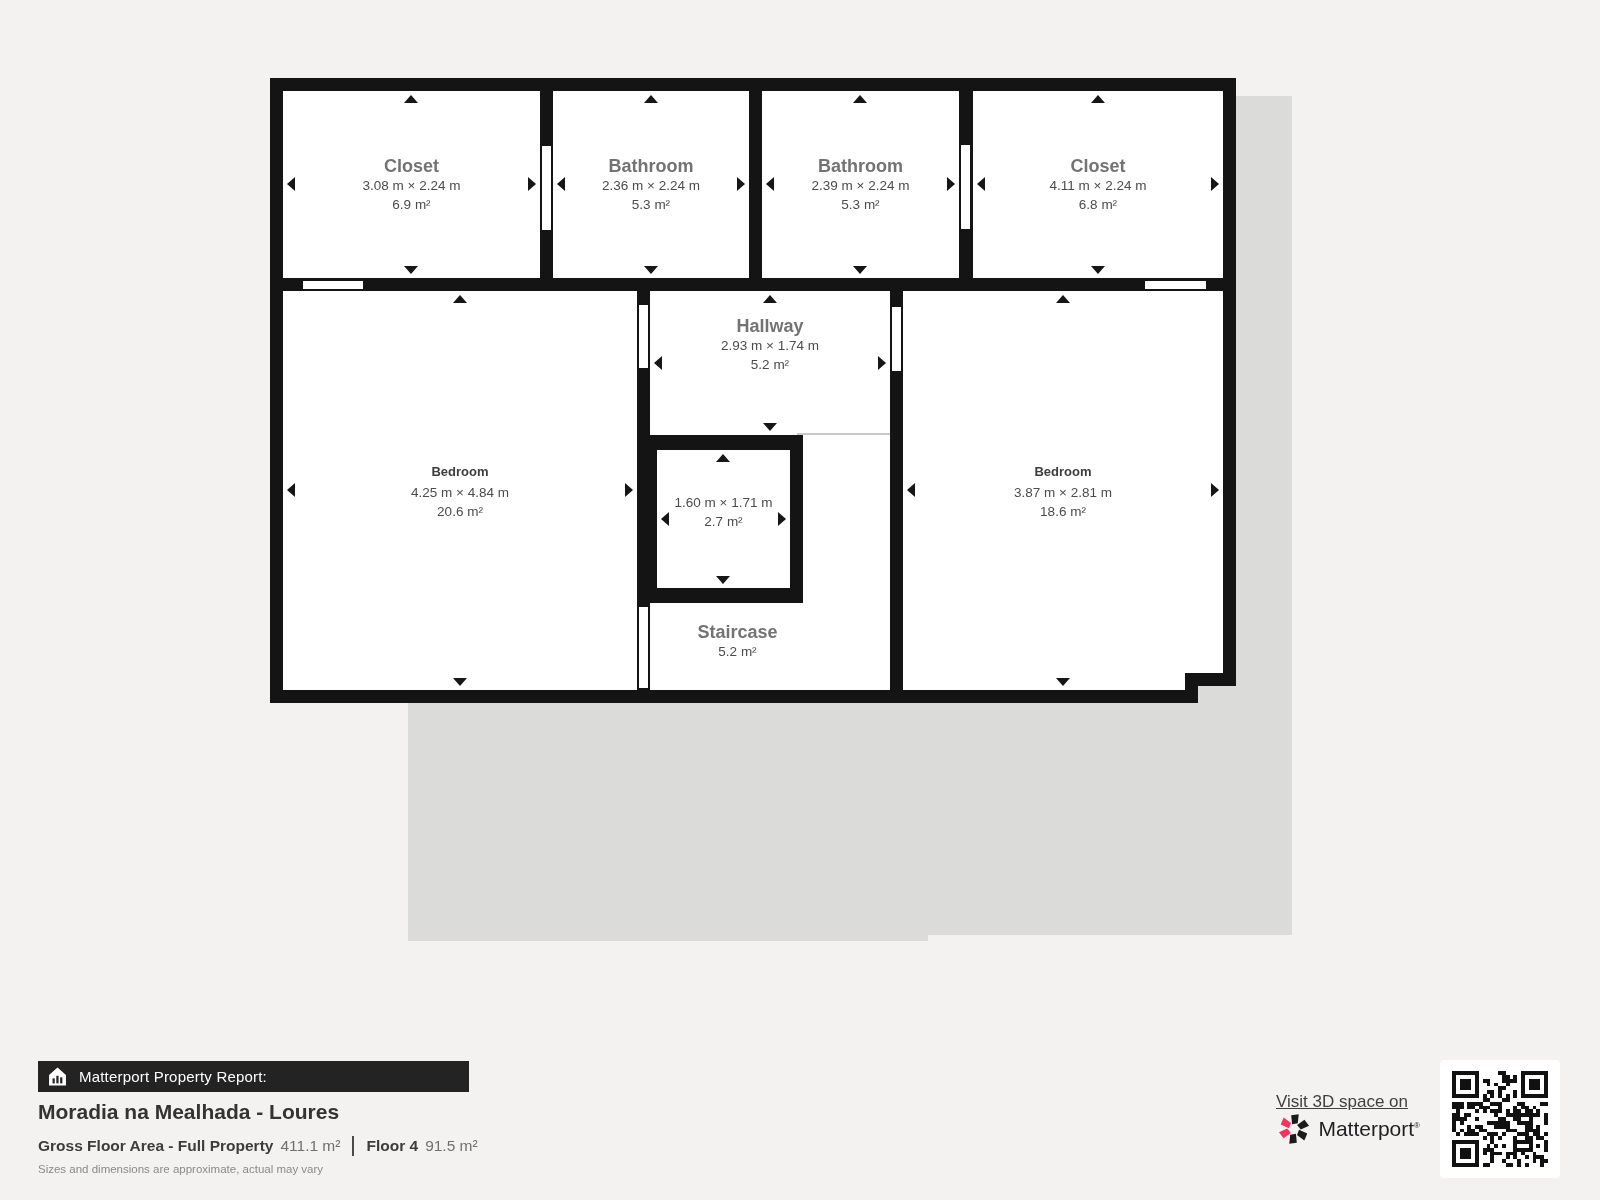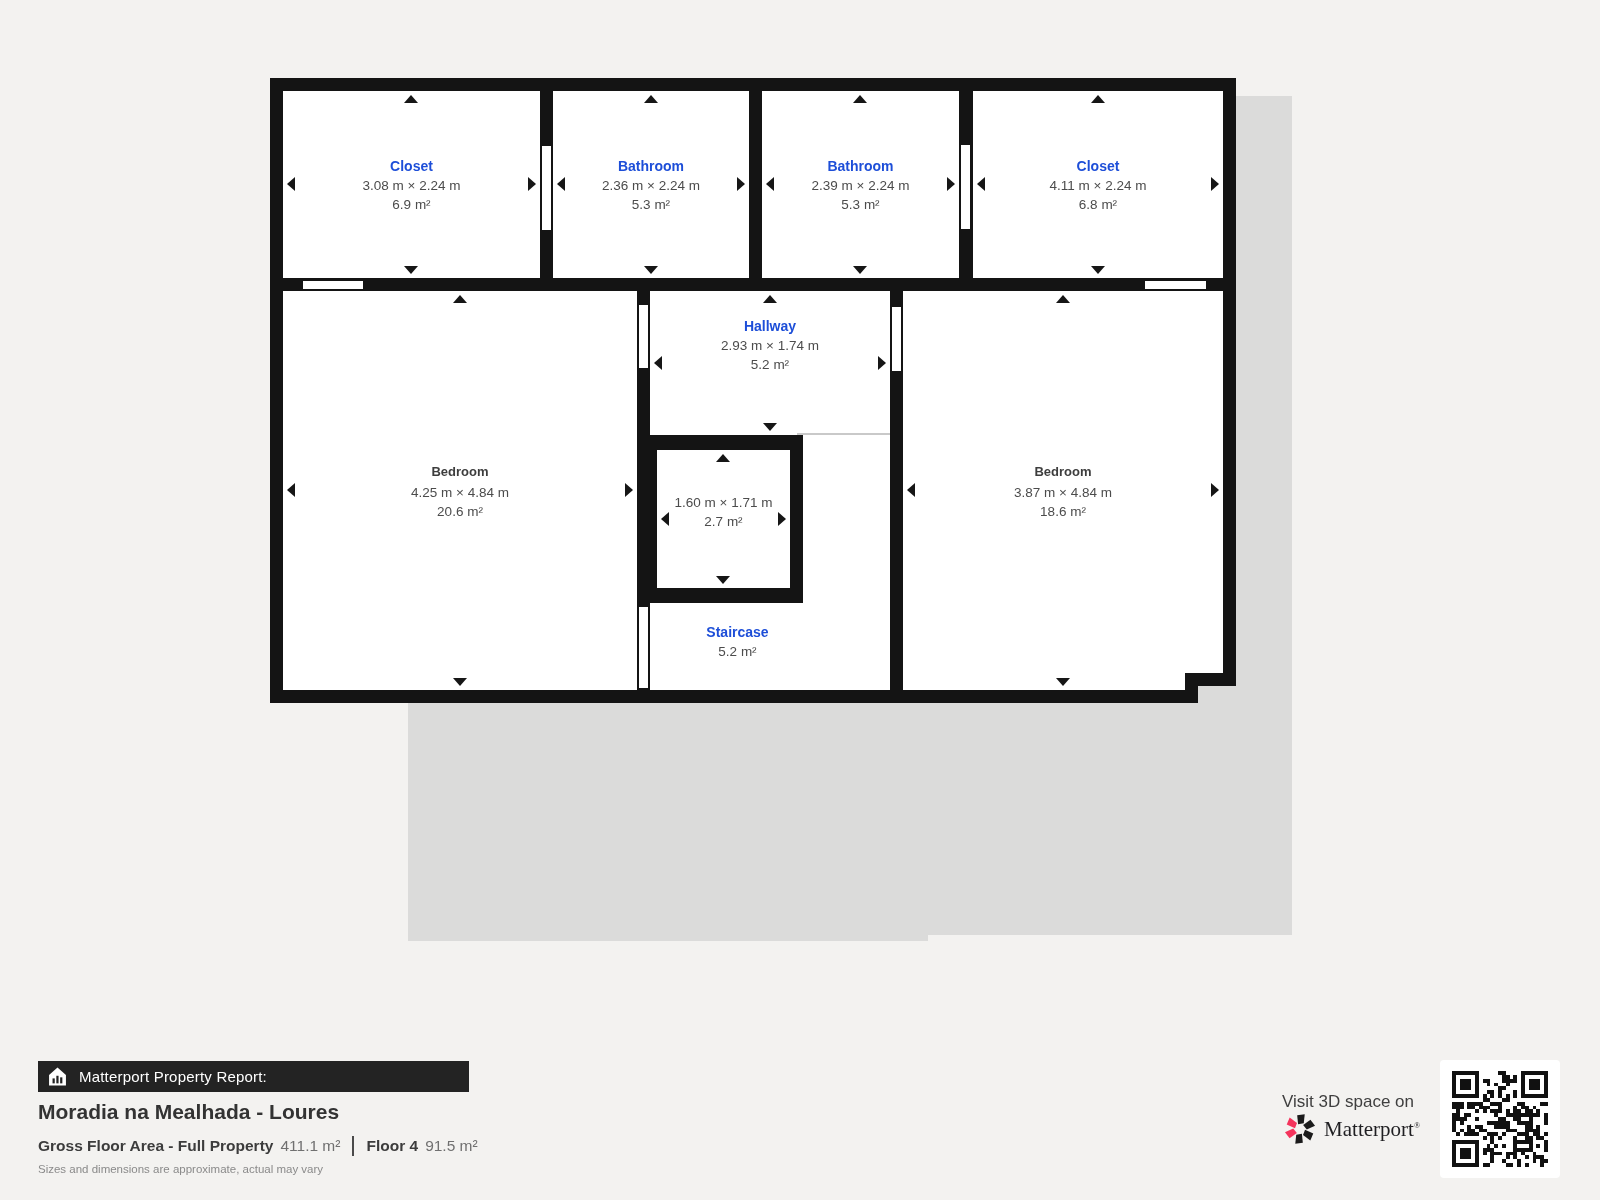--- a/index.html
+++ b/index.html
@@ -10,21 +10,21 @@
 
   .abs { position:absolute; }
   .shadow { position:absolute; background:#dbdbda; }
   .floor { position:absolute; background:#ffffff; }
   .wall { position:absolute; background:#141414; }
   .door { position:absolute; background:#ffffff; }
   .thinline { position:absolute; background:#c9c9c9; }
 
   .room-label { position:absolute; display:flex; flex-direction:column; align-items:center;
                 justify-content:center; text-align:center; pointer-events:none; }
-  .rname  { font-size:14px; font-weight:700; color:#1d4ed8; line-height:20px; }
+  .rname  { font-size:18px; font-weight:700; color:#737373; line-height:20px; }
   .rname-lg { font-size:13px; font-weight:700; color:#3d3d3d; line-height:22px; }
   .rdims, .rarea { font-size:13.5px; color:#4c4c4c; line-height:19px; }
 
   
   .a-up, .a-down, .a-left, .a-right { position:absolute; width:0; height:0; }
   .a-up    { border-left:7px solid transparent; border-right:7px solid transparent; border-bottom:8px solid #161616; }
   .a-down  { border-left:7px solid transparent; border-right:7px solid transparent; border-top:8px solid #161616; }
   .a-left  { border-top:7px solid transparent; border-bottom:7px solid transparent; border-right:8px solid #161616; }
   .a-right { border-top:7px solid transparent; border-bottom:7px solid transparent; border-left:8px solid #161616; }
 
@@ -33,23 +33,23 @@
                 display:flex; align-items:center; padding-left:10px; }
   .report-bar .bar-label { color:#ffffff; font-size:15px; font-weight:400; margin-left:12px; letter-spacing:0.2px; }
   .property-title { position:absolute; left:38px; top:1100px; font-size:21px; font-weight:700; color:#333333; }
   .stats-line { position:absolute; left:38px; top:1136px; display:flex; align-items:center; font-size:15.5px; }
   .stats-line .lbl { font-weight:700; color:#3c3c3c; }
   .stats-line .val { color:#707070; margin-left:7px; }
   .stats-line .divider { width:2px; height:20px; background:#4a4a4a; margin:0 12px; }
   .disclaimer { position:absolute; left:38px; top:1163px; font-size:11.5px; color:#8a8a8a; }
 
   
-  .visit-text { position:absolute; left:1276px; top:1092px; width:144px; text-align:center; font-size:17px; color:#3f3f3f; }
+  .visit-text { position:absolute; left:1276px; top:1092px; width:144px; text-align:left; font-size:17px; color:#3f3f3f;text-decoration:underline; }
   .brand-row { position:absolute; left:1276px; top:1112px; width:144px; display:flex; align-items:center; justify-content:flex-end; }
-  .wordmark { font-family:Liberation Serif, serif; font-size:21px; color:#1f1f22; margin-left:7px; }
+  .wordmark { font-family:Liberation Sans, sans-serif; font-size:21px; color:#1f1f22; margin-left:7px; }
   .wordmark sup { font-size:8px; }
   .qr-card { position:absolute; left:1440px; top:1060px; width:120px; height:118px; background:#ffffff;
              border-radius:4px; display:flex; align-items:center; justify-content:center; }
 </style>
 </head>
 <body>
 
 <div class="page">
 
   <div class="shadow" style="left:408px; top:96px; width:884px; height:839px;"></div>
@@ -163,21 +163,21 @@
       <div class="rname">Hallway</div>
       <div class="rdims">2.93 m × 1.74 m</div>
       <div class="rarea">5.2 m²</div>
     </div>
     <div class="room-label" style="left:657px; top:450px; width:133px; height:138px; padding-bottom:14px;">
       <div class="rdims">1.60 m × 1.71 m</div>
       <div class="rarea">2.7 m²</div>
     </div>
     <div class="room-label" style="left:903px; top:291px; width:320px; height:399px;">
       <div class="rname-lg">Bedroom</div>
-      <div class="rdims">3.87 m × 4.84 m</div>
+      <div class="rdims">3.87 m × 2.81 m</div>
       <div class="rarea">18.6 m²</div>
     </div>
     <div class="room-label" style="left:650px; top:598px; width:175px; height:87px;">
       <div class="rname">Staircase</div>
       <div class="rarea">5.2 m²</div>
     </div>
   </div>
 
   <div class="report-bar">
     <span style="display:flex;">

